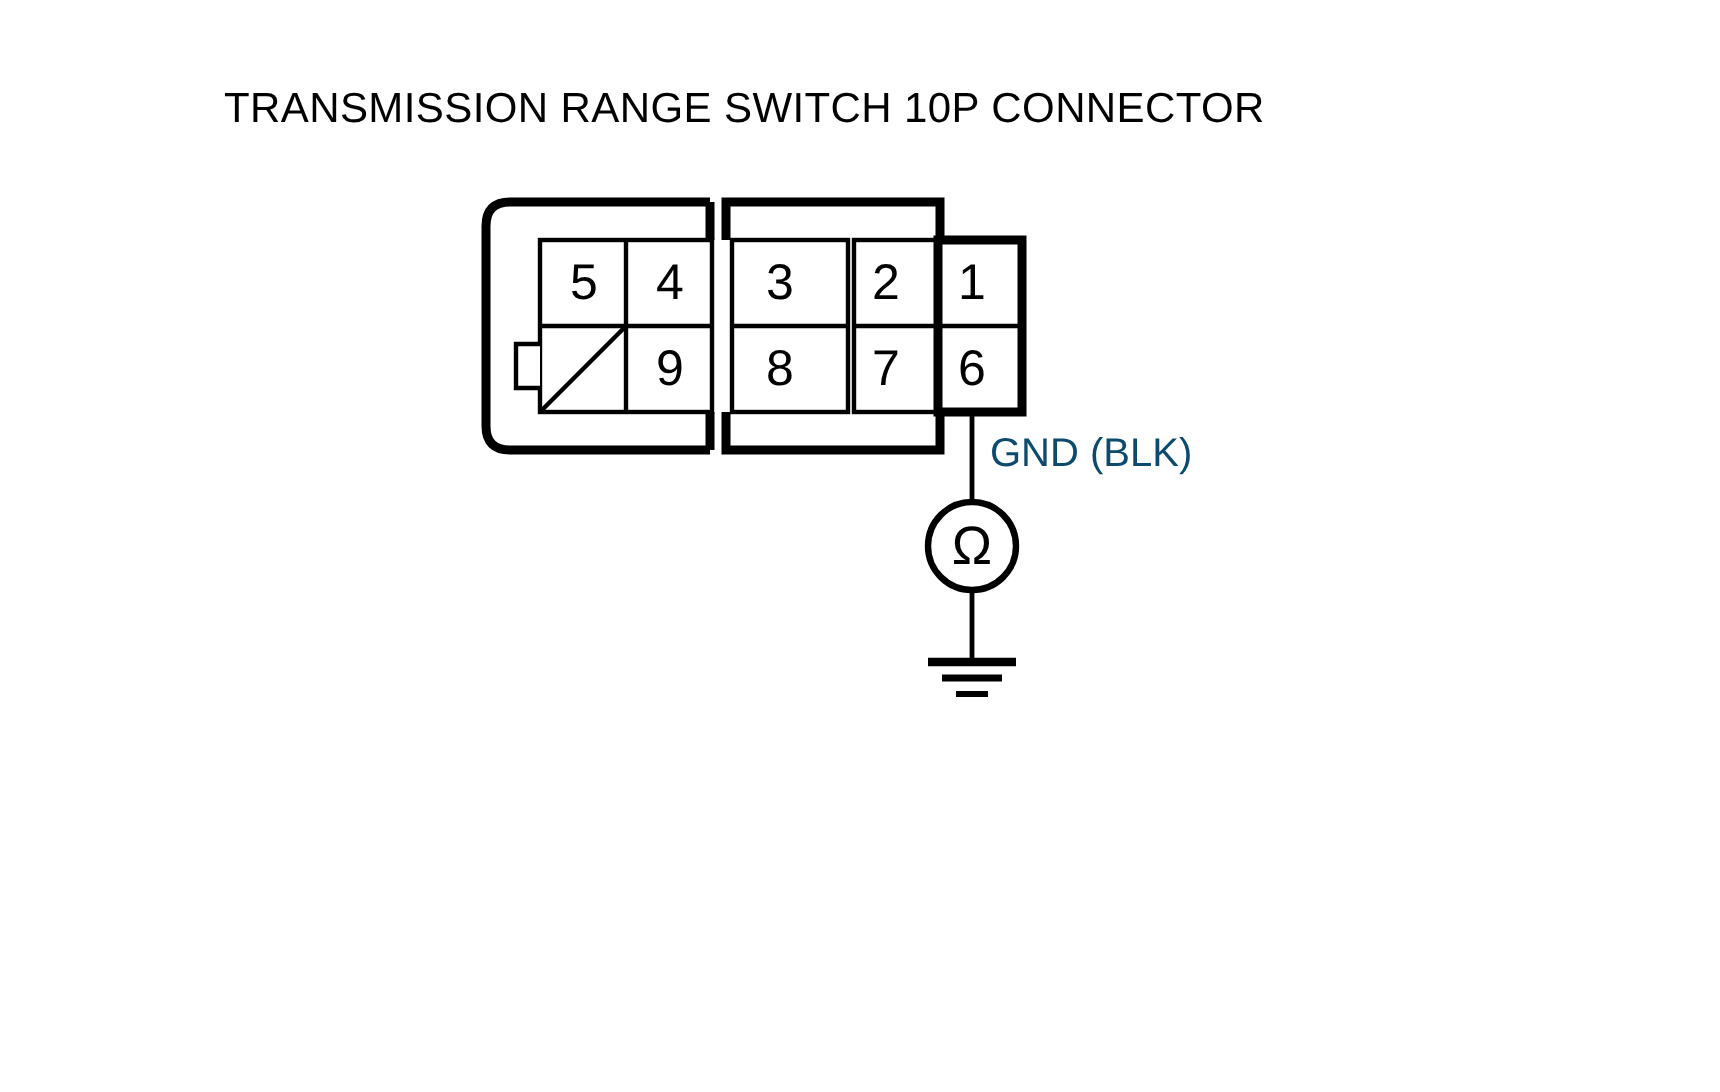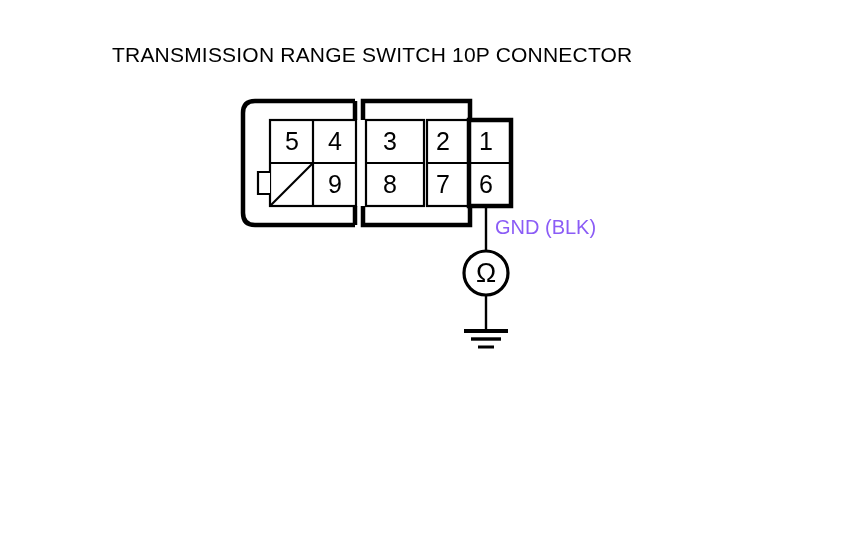--- a/index.html
+++ b/index.html
@@ -30,21 +30,21 @@
     letter-spacing: 0.2px;
     white-space: nowrap;
     color: #000;
   }
   .gnd-text {
     position: absolute;
     left: 495px;
     top: 216px;
     font-size: 20px;
     white-space: nowrap;
-    color: #8b5cf6;
+    color: #0c4a6e;
   }
   .caption-text {
     position: absolute;
     left: 213px;
     top: 362px;
     font-size: 21px;
     white-space: nowrap;
     color: #000;
   }
   svg.canvas {

